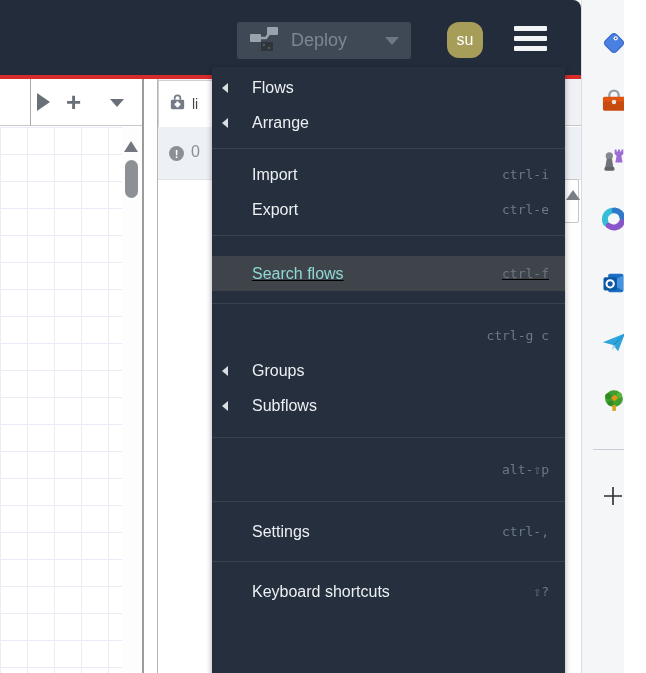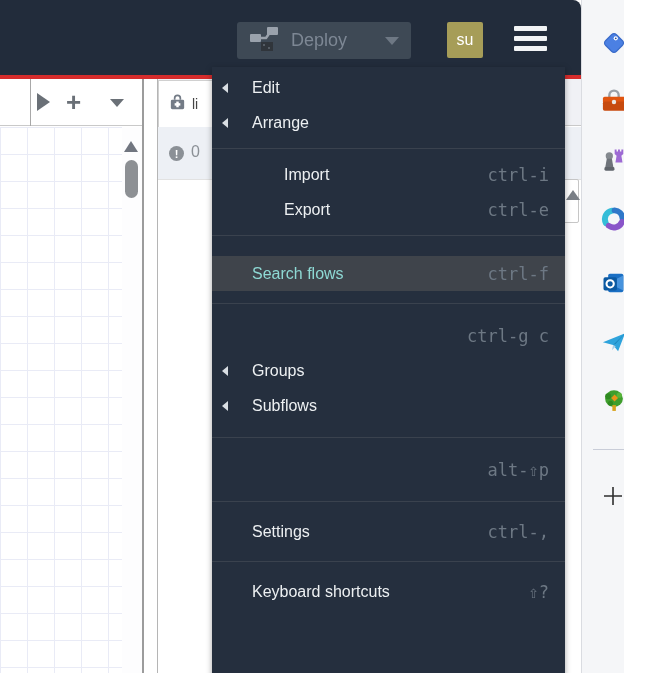--- a/index.html
+++ b/index.html
@@ -22,21 +22,21 @@
     padding:0 12px; cursor:default;
   }
   .deploy-label { color:#7d8794; font-size:18px; margin-left:12px; }
   .deploy-caret {
     margin-left:auto; width:0; height:0;
     border-left:7px solid transparent; border-right:7px solid transparent;
     border-top:8px solid #6e7884;
   }
   .avatar {
     position:absolute; left:447px; top:22px; width:36px; height:36px;
-    background:#a69d58; border-radius:2px; color:#fff; font-size:16px;
+    background:#a69d58; border-radius:12px; color:#fff; font-size:16px;
     display:flex; align-items:center; justify-content:center;
   }
   .burger { position:absolute; left:514px; top:26px; width:33px; height:29px; cursor:pointer; }
   .burger span { display:block; width:33px; height:5px; background:#f2f4f6; margin-bottom:5px; border-radius:1px; }
 
   
   .workspace { position:absolute; left:0; top:79px; width:144px; bottom:0; background:#fff; border-right:2px solid #9c9c9c; }
   .tabbar { position:absolute; left:0; top:0; width:100%; height:47px; background:#fff; border-bottom:1px solid #c9c9c9; }
   .tabbar-divider { position:absolute; left:30px; top:0; width:1px; height:47px; background:#a8a8a8; }
   .tb-play {
@@ -95,34 +95,34 @@
     border-left:7px solid transparent; border-right:7px solid transparent;
     border-bottom:10px solid #7a7f86; cursor:pointer;
   }
 
   
   .menu {
     position:absolute; left:212px; top:67px; width:353px; height:620px;
     background:#252f3e; z-index:40; box-shadow:0 2px 6px rgba(0,0,0,.35);
   }
   .menu-sep { height:1px; background:#3a424e; }
-  .g0{padding:3px 0 8px;} .g1{padding:8px 0;margin-left:32px;} .g2{padding:20px 0 12px;}
+  .g0{padding:3px 0 8px;} .g1{padding:8px 0;} .g2{padding:20px 0 12px;}
   .g3{padding:14px 0;} .g4{padding:14px 0;} .g5{padding:12px 0;} .g6{padding:12px 0;}
   .menu-item { height:35px; display:flex; align-items:center; position:relative; cursor:pointer; }
   .mi-arrow {
     position:absolute; left:10px; width:0; height:0;
     border-top:5px solid transparent; border-bottom:5px solid transparent;
     border-right:6px solid #d9dee3;
   }
   .mi-label { margin-left:40px; font-size:16px; color:#edf0f2; }
   .mi-shortcut {
     margin-left:auto; margin-right:16px;
-    font-family:"DejaVu Sans Mono", monospace; font-size:17px; color:#6d7884;
-  }
-  .menu-item.highlighted { background:#3f444b; }
+    font-family:"DejaVu Sans Mono", monospace; font-size:13px; color:#6d7884;
+  }
+  .menu-item.highlighted { background:#3f444b;text-decoration:underline; }
   .menu-item.highlighted .mi-label { color:#8ed9d4; }
 
   
   .browser-sidebar {
     position:absolute; left:581px; top:0; width:65px; height:673px;
     background:#f5f6f8; border-left:1px solid #dadce1; z-index:50;
   }
   .bs-icon { position:absolute; left:18px; width:28px; height:28px; cursor:pointer; }
   .bs-divider { position:absolute; left:11px; top:449px; width:43px; height:1px; background:#c9cdd8; }
   .bs-plus { position:absolute; left:602px; top:485px; width:22px; height:22px; cursor:pointer; z-index:51; }
@@ -189,21 +189,21 @@
         <div class="issue-count">0</div>
         <div class="sidebar-input"></div>
       </div>
       <div class="sb-scroll-up"></div>
     </div>
 
     <div class="menu">
         <div class="menu-group g0">
           <div class="menu-item">
             <span class="mi-arrow"></span>
-            <span class="mi-label">Edit</span>
+            <span class="mi-label">Flows</span>
             <span class="mi-shortcut"></span>
           </div>
           <div class="menu-item">
             <span class="mi-arrow"></span>
             <span class="mi-label">Arrange</span>
             <span class="mi-shortcut"></span>
           </div>
         </div>
         <div class="menu-sep"></div>
         <div class="menu-group g1">

